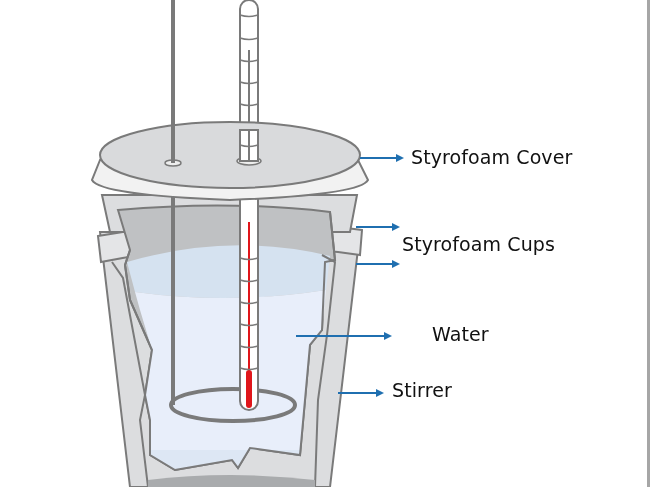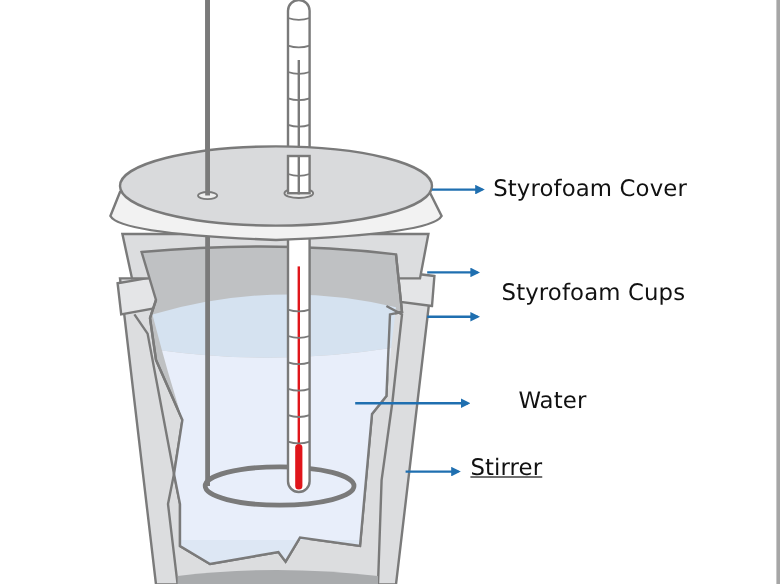--- a/index.html
+++ b/index.html
@@ -86,18 +86,18 @@
     <g>
       <line x1="360" y1="158" x2="402" y2="158" stroke="#1f6fb0" stroke-width="2" marker-end="url(#arrowhead)"></line>
       <line x1="356" y1="227" x2="398" y2="227" stroke="#1f6fb0" stroke-width="2" marker-end="url(#arrowhead)"></line>
       <line x1="356" y1="264" x2="398" y2="264" stroke="#1f6fb0" stroke-width="2" marker-end="url(#arrowhead)"></line>
       <line x1="296" y1="336" x2="390" y2="336" stroke="#1f6fb0" stroke-width="2" marker-end="url(#arrowhead)"></line>
       <line x1="338" y1="393" x2="382" y2="393" stroke="#1f6fb0" stroke-width="2" marker-end="url(#arrowhead)"></line>
     </g>
   </svg>
 
   <div class="label" style="left:411px; top:146px;">Styrofoam Cover</div>
-  <div class="label" style="left:402px; top:233px;margin-left:16px;">Styrofoam Cups</div>
+  <div class="label" style="left:402px; top:233px;">Styrofoam Cups</div>
   <div class="label" style="left:403px; top:323px;margin-left:29px;">Water</div>
-  <div class="label" style="left:392px; top:379px;text-decoration:underline;">Stirrer</div>
+  <div class="label" style="left:392px; top:379px;">Stirrer</div>
 
   <div class="border-right"></div>
 </div>
 
 </body></html>

